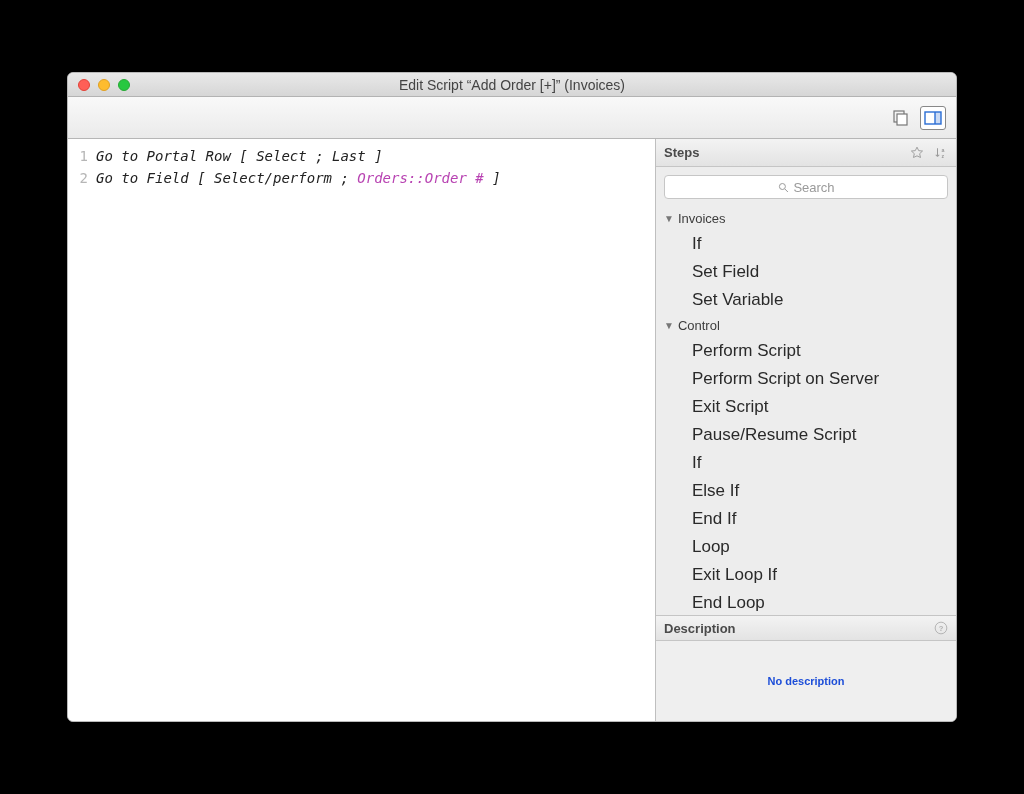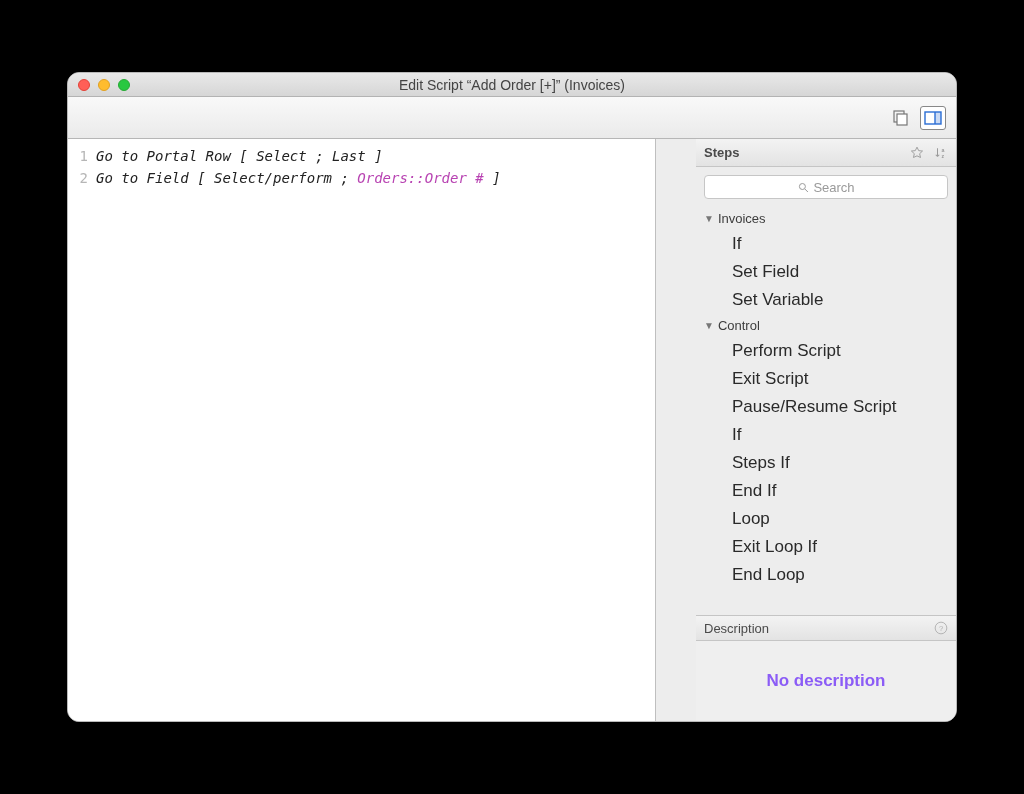--- a/index.html
+++ b/index.html
@@ -9,21 +9,21 @@
     height: 794px;
     font-family: -apple-system, "Helvetica Neue", Arial, sans-serif;
     display: flex;
     align-items: center;
     justify-content: center;
   }
   .window {
     width: 890px;
     height: 650px;
     background: #ececec;
-    border-radius: 12px;
+    border-radius: 6px;
     box-shadow: 0 20px 60px rgba(0,0,0,0.55);
     overflow: hidden;
     display: flex;
     flex-direction: column;
     border: 1px solid #b9b9b9;
   }
   .titlebar {
     height: 24px;
     background: linear-gradient(#e9e9e9, #d6d6d6);
     border-bottom: 1px solid #b3b3b3;
@@ -96,21 +96,20 @@
     color: #b6b6b6;
     user-select: none;
   }
   .code { white-space: pre; color: #222; font-style: italic; }
   .fld { color: #b843b2; }
   .sidebar {
     width: 300px;
     display: flex;
     flex-direction: column;
     background: #ededed;
-    padding-left: 40px;
   }
   .side-header {
     height: 28px;
     background: linear-gradient(#f3f3f3, #e3e3e3);
     border-bottom: 1px solid #c5c5c5;
     display: flex;
     align-items: center;
     justify-content: space-between;
     padding: 0 8px;
     font-size: 13px;
@@ -173,31 +172,31 @@
   .desc-header {
     height: 26px;
     background: linear-gradient(#f3f3f3, #e3e3e3);
     border-top: 1px solid #c5c5c5;
     border-bottom: 1px solid #c5c5c5;
     display: flex;
     align-items: center;
     justify-content: space-between;
     padding: 0 8px;
     font-size: 13px;
-    font-weight: 400;
+    font-weight: 700;
     color: #4a4a4a;
   }
   .desc-body {
     height: 80px;
     display: flex;
     align-items: center;
     justify-content: center;
-    font-size: 17px;
+    font-size: 11px;
     font-weight: 600;
-    color: #8b5cf6;
+    color: #1d4ed8;
     background: #efefef;
   }
   .help-icon { color:#b0b0b0; font-size:14px; }
   svg { display:block; }
 </style>
 </head>
 <body>
 
 <div class="window">
   <div class="titlebar">
@@ -275,24 +274,25 @@
             <span>Invoices</span>
           </div>
           <div class="step">If</div>
           <div class="step">Set Field</div>
           <div class="step">Set Variable</div>
           <div class="cat">
             <span class="tri">▼</span>
             <span>Control</span>
           </div>
           <div class="step">Perform Script</div>
+          <div class="step">Perform Script on Server</div>
           <div class="step">Exit Script</div>
           <div class="step">Pause/Resume Script</div>
           <div class="step">If</div>
-          <div class="step">Steps If</div>
+          <div class="step">Else If</div>
           <div class="step">End If</div>
           <div class="step">Loop</div>
           <div class="step">Exit Loop If</div>
           <div class="step">End Loop</div>
         </div>
 
       <div class="desc-header">
         <span>Description</span>
         <span class="help-icon">
           <svg width="14" height="14" viewBox="0 0 24 24">

